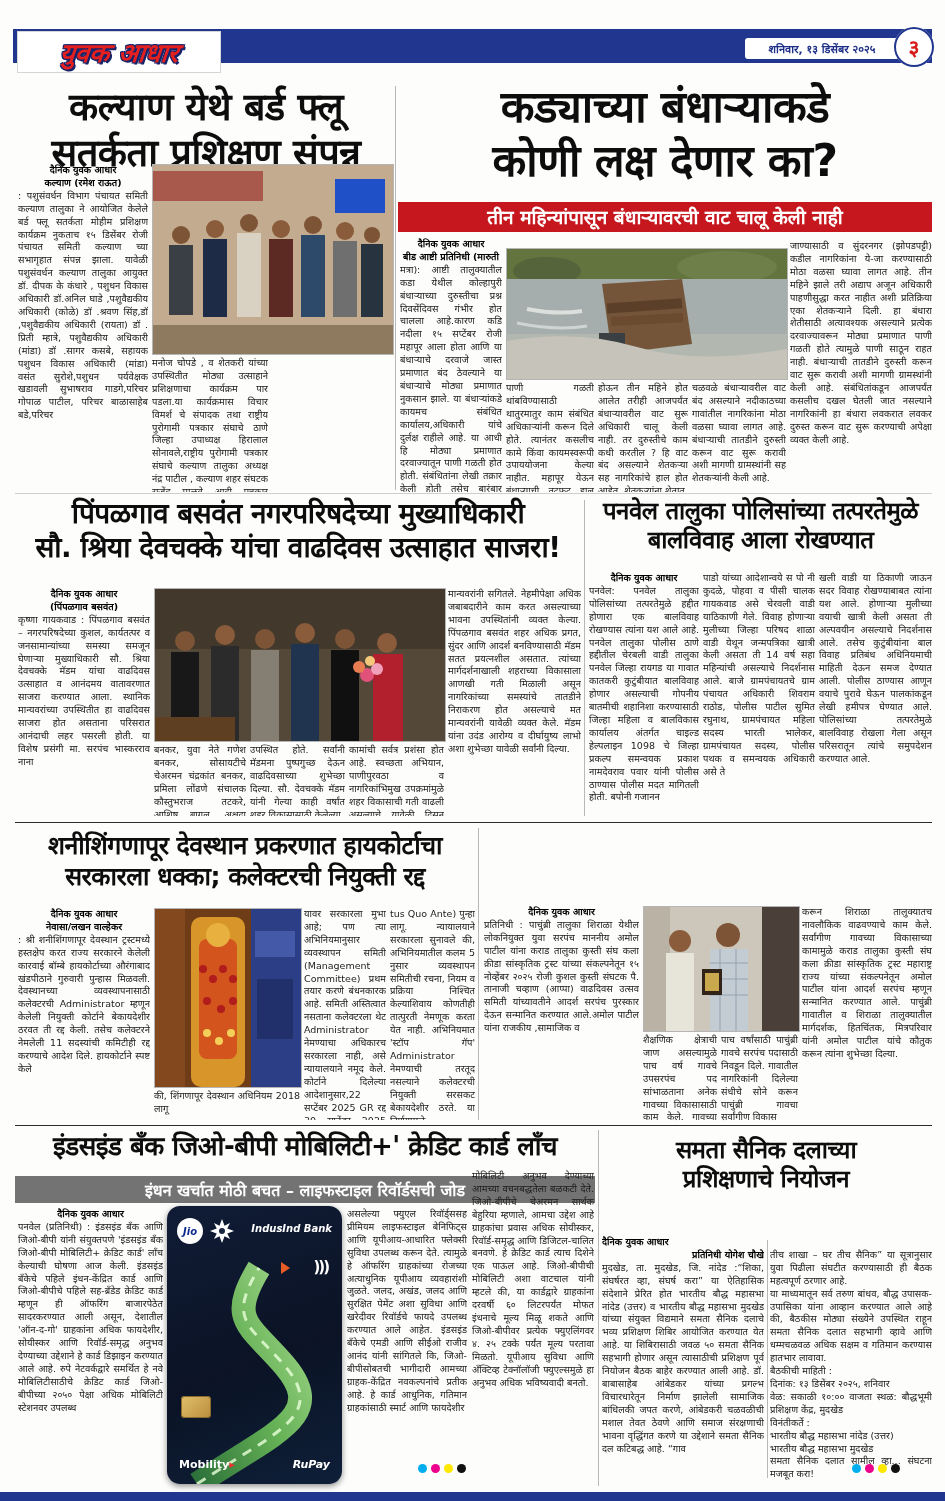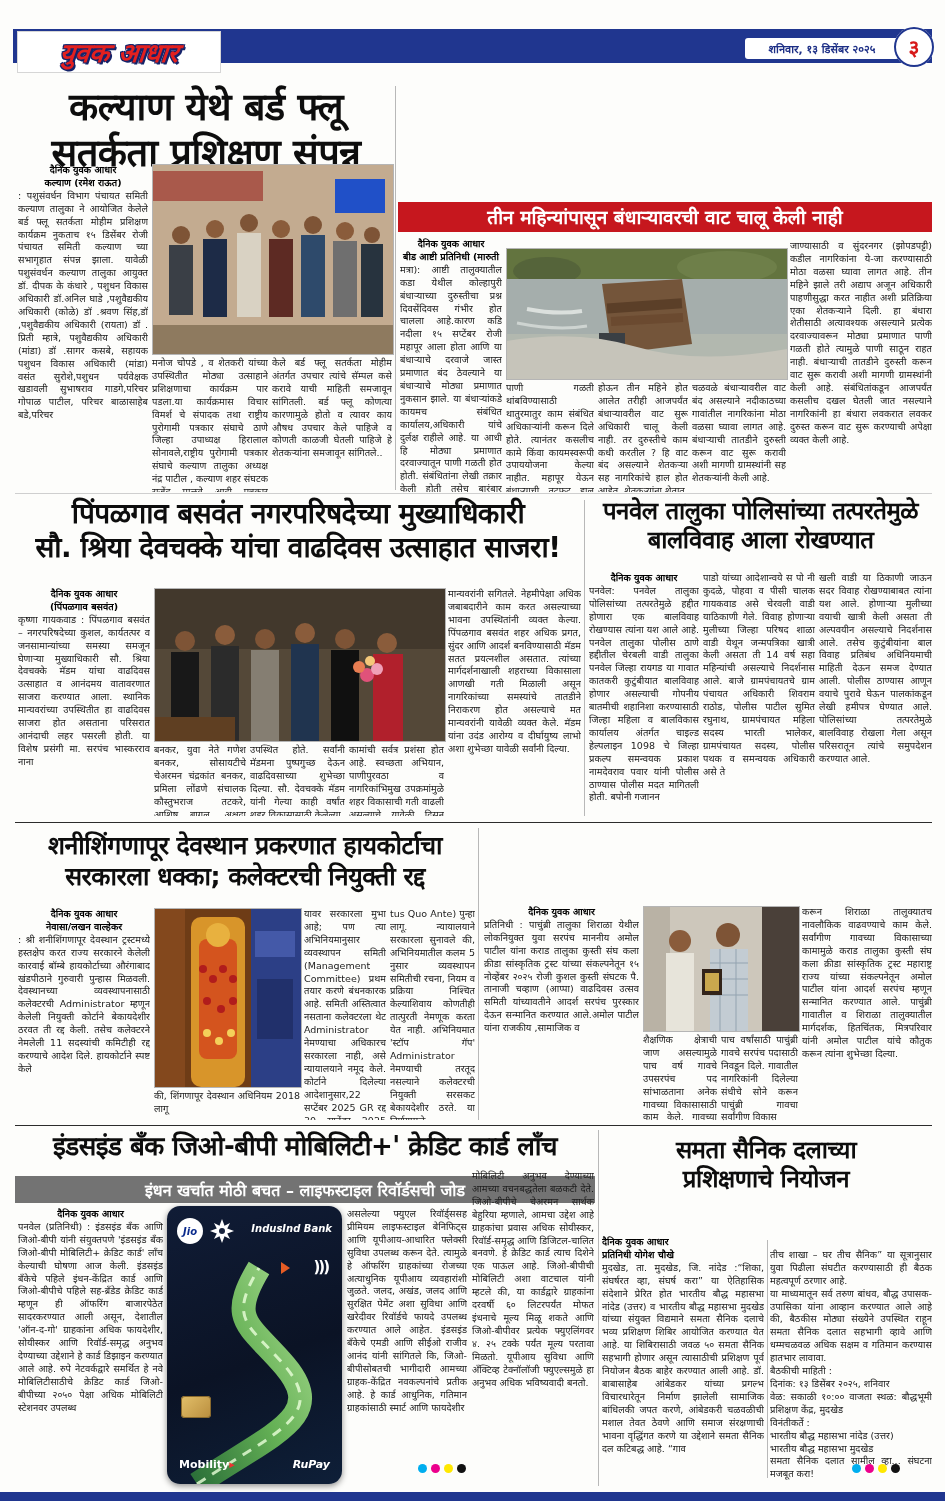--- a/index.html
+++ b/index.html
@@ -90,26 +90,25 @@
         <circle cx="192" cy="66" r="9" fill="#8a5c3b"></circle>
           <rect x="180" y="76" width="24" height="76" fill="#6f6f6f"></rect>
         <circle cx="219" cy="70" r="8" fill="#7e5436"></circle>
           <rect x="208" y="79" width="22" height="73" fill="#27333e"></rect>
       </g>
     </svg>
   </div>
   <div class="abs col" style="left:152px;top:357px;width:116px;height:135px;">
     <span>मनोज चोपडे , व शेतकरी यांच्या उपस्थितीत मोठ्या उत्साहाने प्रशिक्षणाचा कार्यक्रम पार पडला.या कार्यक्रमास विचार विमर्श चे संपादक तथा राष्ट्रीय पुरोगामी पत्रकार संघाचे ठाणे जिल्हा उपाध्यक्ष हिरालाल सोनावले,राष्ट्रीय पुरोगामी पत्रकार संघाचे कल्याण तालुका अध्यक्ष नंद्र पाटील , कल्याण शहर संघटक राजेंद्र माळवे आदी पत्रकार उपस्थित होते.</span>
   </div>
-  <div class="abs col" style="left:272px;top:357px;width:120px;height:135px;">
-    <span>केले बर्ड फ्लू सतर्कता मोहीम अंतर्गत उपचार त्यांचे सॅम्पल कसे करावे याची माहिती समजावून सांगितली. बर्ड फ्लू कोणत्या कारणामुळे होतो व त्यावर काय औषध उपचार केले पाहिजे व कोणती काळजी घेतली पाहिजे हे शेतकऱ्यांना समजावून सांगितले..</span>
-  </div>
 
   <div class="abs vrule" style="left:395px;top:86px;height:404px;"></div>
 
+  <div class="abs headline pre" style="left:398px;top:80px;width:534px;height:116px;font-size:44px;">कड्याच्या बंधाऱ्याकडे
+कोणी लक्ष देणार  का?</div>
   <div class="abs banner" style="left:398px;top:202px;width:534px;height:30px;background:#c6171e;font-size:19px;">तीन महिन्यांपासून बंधाऱ्यावरची वाट चालू केली नाही</div>
   <div class="abs col" style="left:400px;top:238px;width:102px;height:254px;">
     <div class="byline">दैनिक युवक आधार</div>
     <div class="byline">बीड आष्टी प्रतिनिधी (मारुती</div>
     <span>मत्रा): आष्टी तालुक्यातील कडा येथील कोल्हापुरी बंधाऱ्याच्या दुरुस्तीचा प्रश्न दिवसेंदिवस गंभीर होत चालला आहे.कारण कडि नदीला १५ सप्टेंबर रोजी महापूर आला होता आणि या बंधाऱ्याचे दरवाजे जास्त प्रमाणात बंद ठेवल्याने या बंधाऱ्याचे मोठ्या प्रमाणात नुकसान झाले. या बंधाऱ्यांकडे कायमच संबंधित कार्यालय,अधिकारी यांचे दुर्लक्ष राहीले आहे. या आधी हि मोठ्या प्रमाणात दरवाज्यातून पाणी गळती होत होती. संबंधितांना लेखी तक्रार केली होती तसेच बारंबार विनंती केली परंतु आजपर्यंत कायमस्वरूपी उपाययोजना केल्या नाहीत. फक्त एकवेळ तात्पुरते</span>
   </div>
   <div class="abs photo" style="left:506px;top:248px;width:280px;height:130px;">
     <svg width="280" height="130">
       <rect width="280" height="130" fill="#b2b8af"></rect>
       <rect x="0" y="0" width="280" height="30" fill="#63743f"></rect>
@@ -330,21 +329,21 @@
   <div class="abs col" style="left:472px;top:1170px;width:122px;height:278px;">
     <span>मोबिलिटी अनुभव देण्याच्या आमच्या वचनबद्धतेला बळकटी देते. जिओ-बीपीचे चेअरमन सार्थक बेहुरिया म्हणाले, आमचा उद्देश आहे ग्राहकांचा प्रवास अधिक सोयीस्कर, रिवॉर्ड-समृद्ध आणि डिजिटल-चालित बनवणे. हे क्रेडिट कार्ड त्याच दिशेने एक पाऊल आहे. जिओ-बीपीची मोबिलिटी अशा वाटचाल यांनी म्हटले की, या कार्डद्वारे ग्राहकांना दरवर्षी ६० लिटरपर्यंत मोफत इंधनाचे मूल्य मिळू शकते आणि जिओ-बीपीवर प्रत्येक फ्युएलिंगवर ४. २५ टक्के पर्यंत मूल्य परतावा मिळतो. यूपीआय सुविधा आणि अँक्टिव्ह टेक्नॉलॉजी फ्युएल्समुळे हा अनुभव अधिक भविष्यवादी बनतो.</span>
   </div>
 
   <div class="abs vrule" style="left:598px;top:1130px;height:356px;"></div>
 
   <div class="abs headline pre" style="left:600px;top:1136px;width:332px;height:94px;font-size:24px;">समता सैनिक दलाच्या
 प्रशिक्षणाचे नियोजन</div>
   <div class="abs col" style="left:602px;top:1236px;width:162px;height:248px;">
     <div class="byline" style="text-align:left;">दैनिक युवक आधार</div>
-    <div class="byline" style="text-align:left;">प्रतिनिधी योगेश चौखे</div>
+    <div class="byline" style="text-align:right;">प्रतिनिधी योगेश चौखे</div>
     <span>मुदखेड, ता. मुदखेड, जि. नांदेड :“शिका, संघर्षरत व्हा, संघर्ष करा” या ऐतिहासिक संदेशाने प्रेरित होत भारतीय बौद्ध महासभा नांदेड (उत्तर) व भारतीय बौद्ध महासभा मुदखेड यांच्या संयुक्त विद्यमाने समता सैनिक दलाचे भव्य प्रशिक्षण शिबिर आयोजित करण्यात येत आहे. या शिबिरासाठी जवळ ५० समता सैनिक सहभागी होणार असून त्यासाठीची प्रशिक्षण पूर्व नियोजन बैठक बाहेर करण्यात आली आहे. डॉ. बाबासाहेब आंबेडकर यांच्या प्रगल्भ विचारधारेतून निर्माण झालेली सामाजिक बांधिलकी जपत करणे, आंबेडकरी चळवळीची मशाल तेवत ठेवणे आणि समाज संरक्षणाची भावना वृद्धिंगत करणे या उद्देशाने समता सैनिक दल कटिबद्ध आहे. “गाव</span>
   </div>
   <div class="abs vrule" style="left:767px;top:1240px;height:238px;"></div>
   <div class="abs col pre" style="left:770px;top:1236px;width:162px;height:248px;">
     <span>तीच शाखा – घर तीच सैनिक” या सूत्रानुसार युवा पिढीला संघटीत करण्यासाठी ही बैठक महत्वपूर्ण ठरणार आहे.
 या माध्यमातून सर्व तरुण बांधव, बौद्ध उपासक-उपासिका यांना आव्हान करण्यात आले आहे की, बैठकीस मोठ्या संख्येने उपस्थित राहून समता सैनिक दलात सहभागी व्हावे आणि धम्मचळवळ अधिक सक्षम व गतिमान करण्यास हातभार लावावा.
 बैठकीची माहिती :
 दिनांक: १३ डिसेंबर २०२५, शनिवार
 वेळ: सकाळी १०:०० वाजता स्थळ: बौद्धभूमी प्रशिक्षण केंद्र, मुदखेड
 विनंतीकर्ते :

